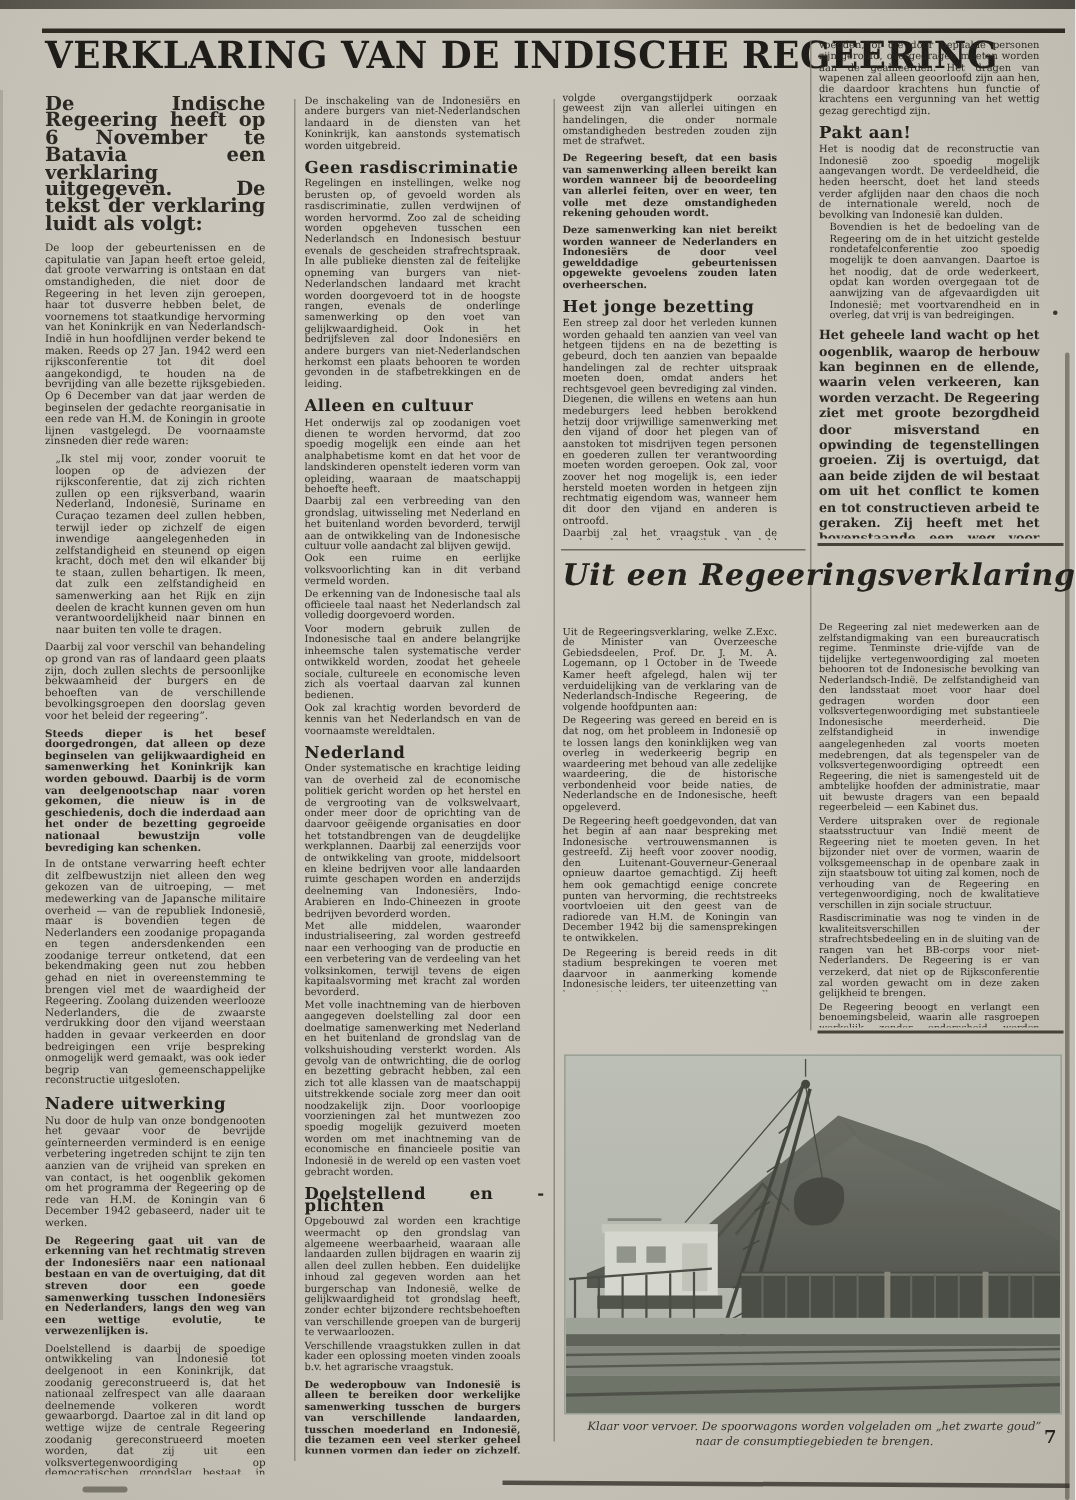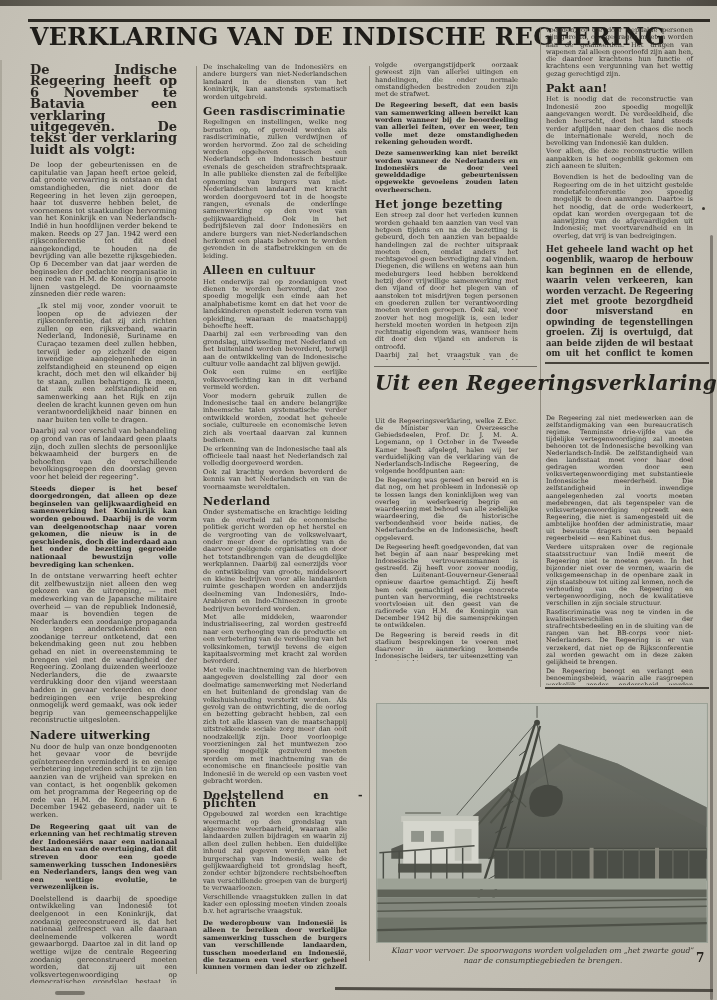--- a/index.html
+++ b/index.html
@@ -78,22 +78,22 @@
   </div>
 
   <div class="abs col t2" style="left:203px;top:64px;width:160px;height:905px;">
     <p>De inschakeling van de Indonesiërs en andere burgers van niet-Nederlandschen landaard in de diensten van het Koninkrijk, kan aanstonds systematisch worden uitgebreid.</p>
     <h2>Geen rasdiscriminatie</h2>
     <p>Regelingen en instellingen, welke nog berusten op, of gevoeld worden als rasdiscriminatie, zullen verdwijnen of worden hervormd. Zoo zal de scheiding worden opgeheven tusschen een Nederlandsch en Indonesisch bestuur evenals de gescheiden strafrechtspraak. In alle publieke diensten zal de feitelijke opneming van burgers van niet-Nederlandschen landaard met kracht worden doorgevoerd tot in de hoogste rangen, evenals de onderlinge samenwerking op den voet van gelijkwaardigheid. Ook in het bedrijfsleven zal door Indonesiërs en andere burgers van niet-Nederlandschen herkomst een plaats behooren te worden gevonden in de stafbetrekkingen en de leiding.</p>
     <h2>Alleen en cultuur</h2>
     <p style="margin-bottom:1px">Het onderwijs zal op zoodanigen voet dienen te worden hervormd, dat zoo spoedig mogelijk een einde aan het analphabetisme komt en dat het voor de landskinderen openstelt iederen vorm van opleiding, waaraan de maatschappij behoefte heeft.</p>
     <p style="margin-bottom:1px">Daarbij zal een verbreeding van den grondslag, uitwisseling met Nederland en het buitenland worden bevorderd, terwijl aan de ontwikkeling van de Indonesische cultuur volle aandacht zal blijven gewijd.</p>
     <p style="margin-bottom:1px">Ook een ruime en eerlijke volksvoorlichting kan in dit verband vermeld worden.</p>
+    <p style="margin-bottom:1px">De erkenning van de Indonesische taal als officieele taal naast het Nederlandsch zal volledig doorgevoerd worden.</p>
     <p style="margin-bottom:1px">Voor modern gebruik zullen de Indonesische taal en andere belangrijke inheemsche talen systematische verder ontwikkeld worden, zoodat het geheele sociale, cultureele en economische leven zich als voertaal daarvan zal kunnen bedienen.</p>
-    <p style="margin-bottom:1px">De erkenning van de Indonesische taal als officieele taal naast het Nederlandsch zal volledig doorgevoerd worden.</p>
     <p>Ook zal krachtig worden bevorderd de kennis van het Nederlandsch en van de voornaamste wereldtalen.</p>
     <h2>Nederland</h2>
     <p style="margin-bottom:1px">Onder systematische en krachtige leiding van de overheid zal de economische politiek gericht worden op het herstel en de vergrooting van de volkswelvaart, onder meer door de oprichting van de daarvoor geëigende organisaties en door het totstandbrengen van de deugdelijke werkplannen. Daarbij zal eenerzijds voor de ontwikkeling van groote, middelsoort en kleine bedrijven voor alle landaarden ruimte geschapen worden en anderzijds deelneming van Indonesiërs, Indo-Arabieren en Indo-Chineezen in groote bedrijven bevorderd worden.</p>
     <p style="margin-bottom:1px">Met alle middelen, waaronder industrialiseering, zal worden gestreefd naar een verhooging van de productie en een verbetering van de verdeeling van het volksinkomen, terwijl tevens de eigen kapitaalsvorming met kracht zal worden bevorderd.</p>
     <p>Met volle inachtneming van de hierboven aangegeven doelstelling zal door een doelmatige samenwerking met Nederland en het buitenland de grondslag van de volkshuishouding versterkt worden. Als gevolg van de ontwrichting, die de oorlog en bezetting gebracht hebben, zal een zich tot alle klassen van de maatschappij uitstrekkende sociale zorg meer dan ooit noodzakelijk zijn. Door voorloopige voorzieningen zal het muntwezen zoo spoedig mogelijk gezuiverd moeten worden om met inachtneming van de economische en financieele positie van Indonesië in de wereld op een vasten voet gebracht worden.</p>
     <h2>Doelstellend en -plichten</h2>
     <p style="margin-bottom:1px">Opgebouwd zal worden een krachtige weermacht op den grondslag van algemeene weerbaarheid, waaraan alle landaarden zullen bijdragen en waarin zij allen deel zullen hebben. Een duidelijke inhoud zal gegeven worden aan het burgerschap van Indonesië, welke de gelijkwaardigheid tot grondslag heeft, zonder echter bijzondere rechtsbehoeften van verschillende groepen van de burgerij te verwaarloozen.</p>
     <p>Verschillende vraagstukken zullen in dat kader een oplossing moeten vinden zooals b.v. het agrarische vraagstuk.</p>
     <p class="bold">De wederopbouw van Indonesië is alleen te bereiken door werkelijke samenwerking tusschen de burgers van verschillende landaarden, tusschen moederland en Indonesië, die tezamen een veel sterker geheel kunnen vormen dan ieder op zichzelf. Deze wederopbouw moet snel ter hand worden genomen, omdat anders de algemeene verarming en verwildering dusdanige afmetingen aan zullen nemen, dat herstel bijna niet meer mogelijk zal zijn. Aan de steeds verder gaande afbraak en verwoesting moet een einde komen. Alleen door daarbij den wettigen weg te volgen van hervormingen kan dit proces in gang gebracht worden.</p>
     <p>De Regeering doet dan ook een krachtig beroep op allen, dien de belangen van dit land aan het hart liggen, hun krachten op dien grondslag te vereenigen. Hierbij is de Regeering zich volkomen ervan bewust, dat de jarenlange Japansche verdrukking en Japansche propaganda, de jarenlange afsluiting van de buitenwereld, evenals de verwarring en de nood van het op die verdrukking ge-</p>
@@ -106,21 +106,20 @@
     <h2>Het jonge bezetting</h2>
     <p style="margin-bottom:1px">Een streep zal door het verleden kunnen worden gehaald ten aanzien van veel van hetgeen tijdens en na de bezetting is gebeurd, doch ten aanzien van bepaalde handelingen zal de rechter uitspraak moeten doen, omdat anders het rechtsgevoel geen bevrediging zal vinden. Diegenen, die willens en wetens aan hun medeburgers leed hebben berokkend hetzij door vrijwillige samenwerking met den vijand of door het plegen van of aanstoken tot misdrijven tegen personen en goederen zullen ter verantwoording moeten worden geroepen. Ook zal, voor zoover het nog mogelijk is, een ieder hersteld moeten worden in hetgeen zijn rechtmatig eigendom was, wanneer hem dit door den vijand en anderen is ontroofd.</p>
     <p style="margin-bottom:1px">Daarbij zal het vraagstuk van de oorlogsschade afzonderlijk behandeld moeten worden en bij de oplossing daarvan zal rekening gehouden moeten worden met de draagkracht van de geheele samenleving en met de draagkracht der betrokkenen, terwijl ook daarbij herstel van de volkswelvaart het belangrijkste richtsnoer moet zijn.</p>
 
   </div>
 
   <div class="abs col t3" style="left:546px;top:27px;width:163px;height:332px;">
     <p>voegden, of die door bepaalde personen zijn geroofd, overgedragen moeten worden aan de geallieerden. Het dragen van wapenen zal alleen geoorloofd zijn aan hen, die daardoor krachtens hun functie of krachtens een vergunning van het wettig gezag gerechtigd zijn.</p>
     <h2>Pakt aan!</h2>
     <p style="margin-bottom:1px">Het is noodig dat de reconstructie van Indonesië zoo spoedig mogelijk aangevangen wordt. De verdeeldheid, die heden heerscht, doet het land steeds verder afglijden naar den chaos die noch de internationale wereld, noch de bevolking van Indonesië kan dulden.</p>
-    <p>Voor allen, die deze reconstructie willen aanpakken is het oogenblik gekomen om zich aaneen te sluiten.</p>
     <p class="indented">Bovendien is het de bedoeling van de Regeering om de in het uitzicht gestelde rondetafelconferentie zoo spoedig mogelijk te doen aanvangen. Daartoe is het noodig, dat de orde wederkeert, opdat kan worden overgegaan tot de aanwijzing van de afgevaardigden uit Indonesië; met voortvarendheid en in overleg, dat vrij is van bedreigingen.</p>
     <p class="lead">Het geheele land wacht op het oogenblik, waarop de herbouw kan beginnen en de ellende, waarin velen verkeeren, kan worden verzacht. De Regeering ziet met groote bezorgdheid door misverstand en opwinding de tegenstellingen groeien. Zij is overtuigd, dat aan beide zijden de wil bestaat om uit het conflict te komen en tot constructieven arbeid te geraken. Zij heeft met het bovenstaande een weg voor allen aangegeven, waarlangs aan den onvruchtbaren strijd een einde kan worden gemaakt.</p>
   </div>
 
   <div class="abs feature-heading">Uit een Regeeringsverklaring</div>
 
   <div class="abs col t4" style="left:375px;top:418px;width:159px;height:243px;">
     <p style="margin-bottom:2px">Uit de Regeeringsverklaring, welke Z.Exc. de Minister van Overzeesche Gebiedsdeelen, Prof. Dr. J. M. A. Logemann, op 1 October in de Tweede Kamer heeft afgelegd, halen wij ter verduidelijking van de verklaring van de Nederlandsch-Indische Regeering, de volgende hoofdpunten aan:</p>
     <p style="margin-bottom:2px">De Regeering was gereed en bereid en is dat nog, om het probleem in Indonesië op te lossen langs den koninklijken weg van overleg in wederkeerig begrip en waardeering met behoud van alle zedelijke waardeering, die de historische verbondenheid voor beide naties, de Nederlandsche en de Indonesische, heeft opgeleverd.</p>
     <p style="margin-bottom:2px">De Regeering heeft goedgevonden, dat van het begin af aan naar bespreking met Indonesische vertrouwensmannen is gestreefd. Zij heeft voor zoover noodig, den Luitenant-Gouverneur-Generaal opnieuw daartoe gemachtigd. Zij heeft hem ook gemachtigd eenige concrete punten van hervorming, die rechtstreeks voortvloeien uit den geest van de radiorede van H.M. de Koningin van December 1942 bij die samensprekingen te ontwikkelen.</p>

